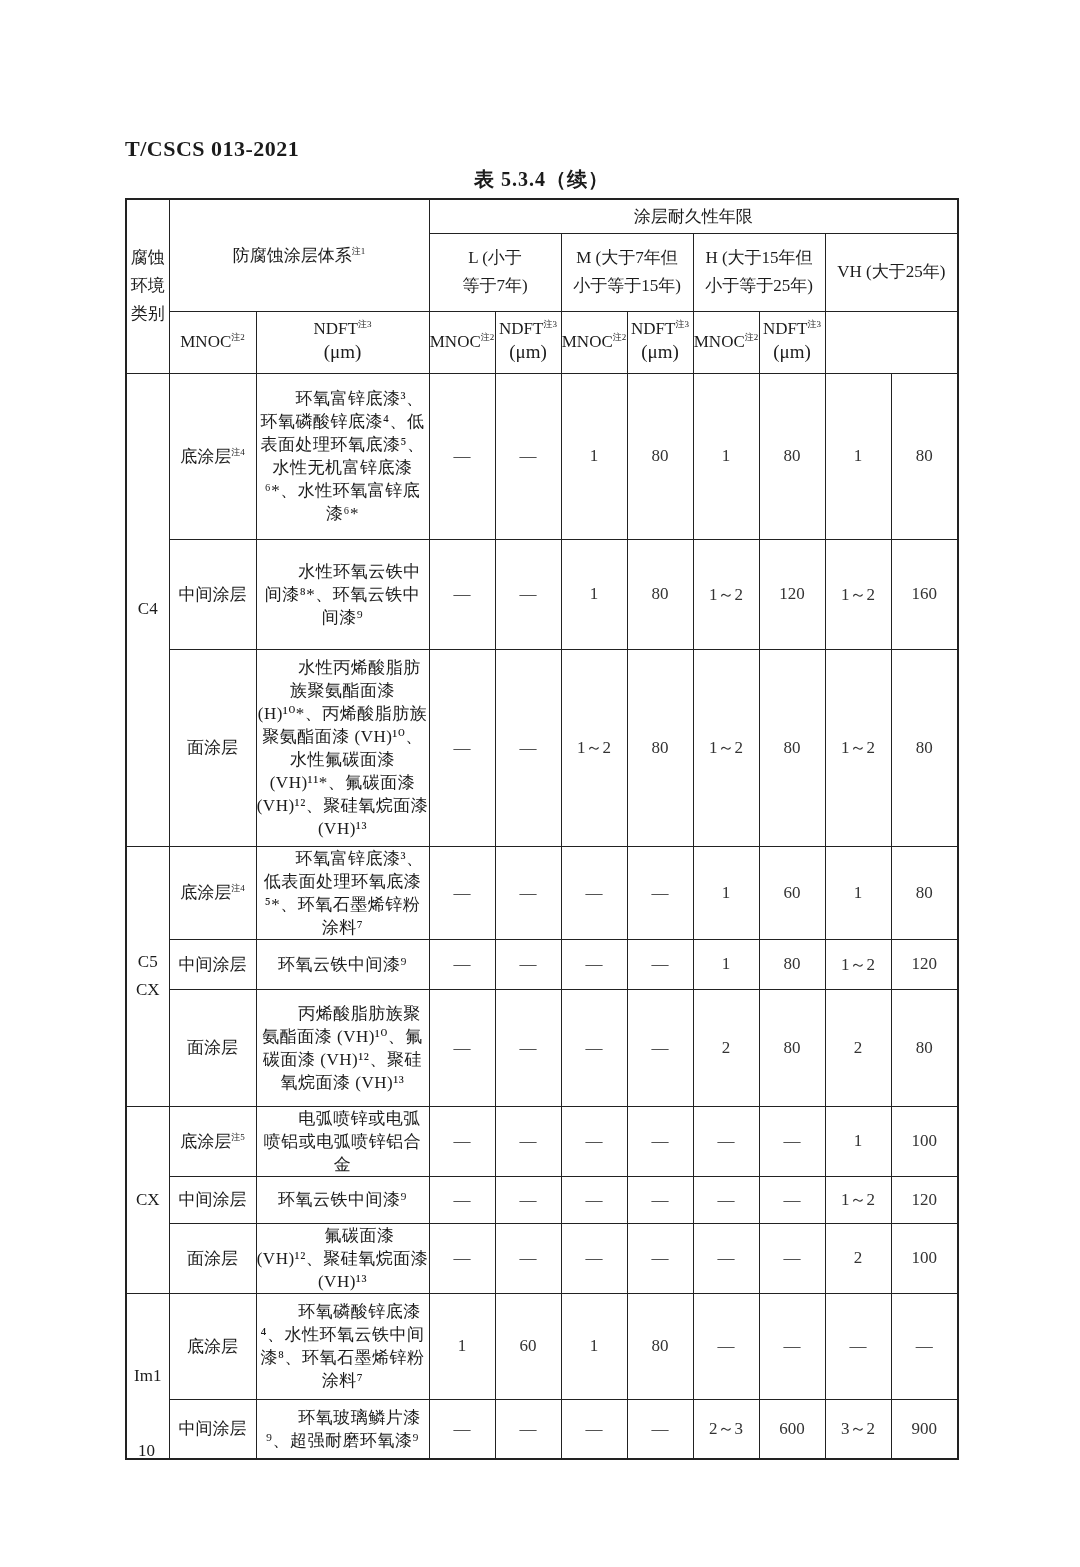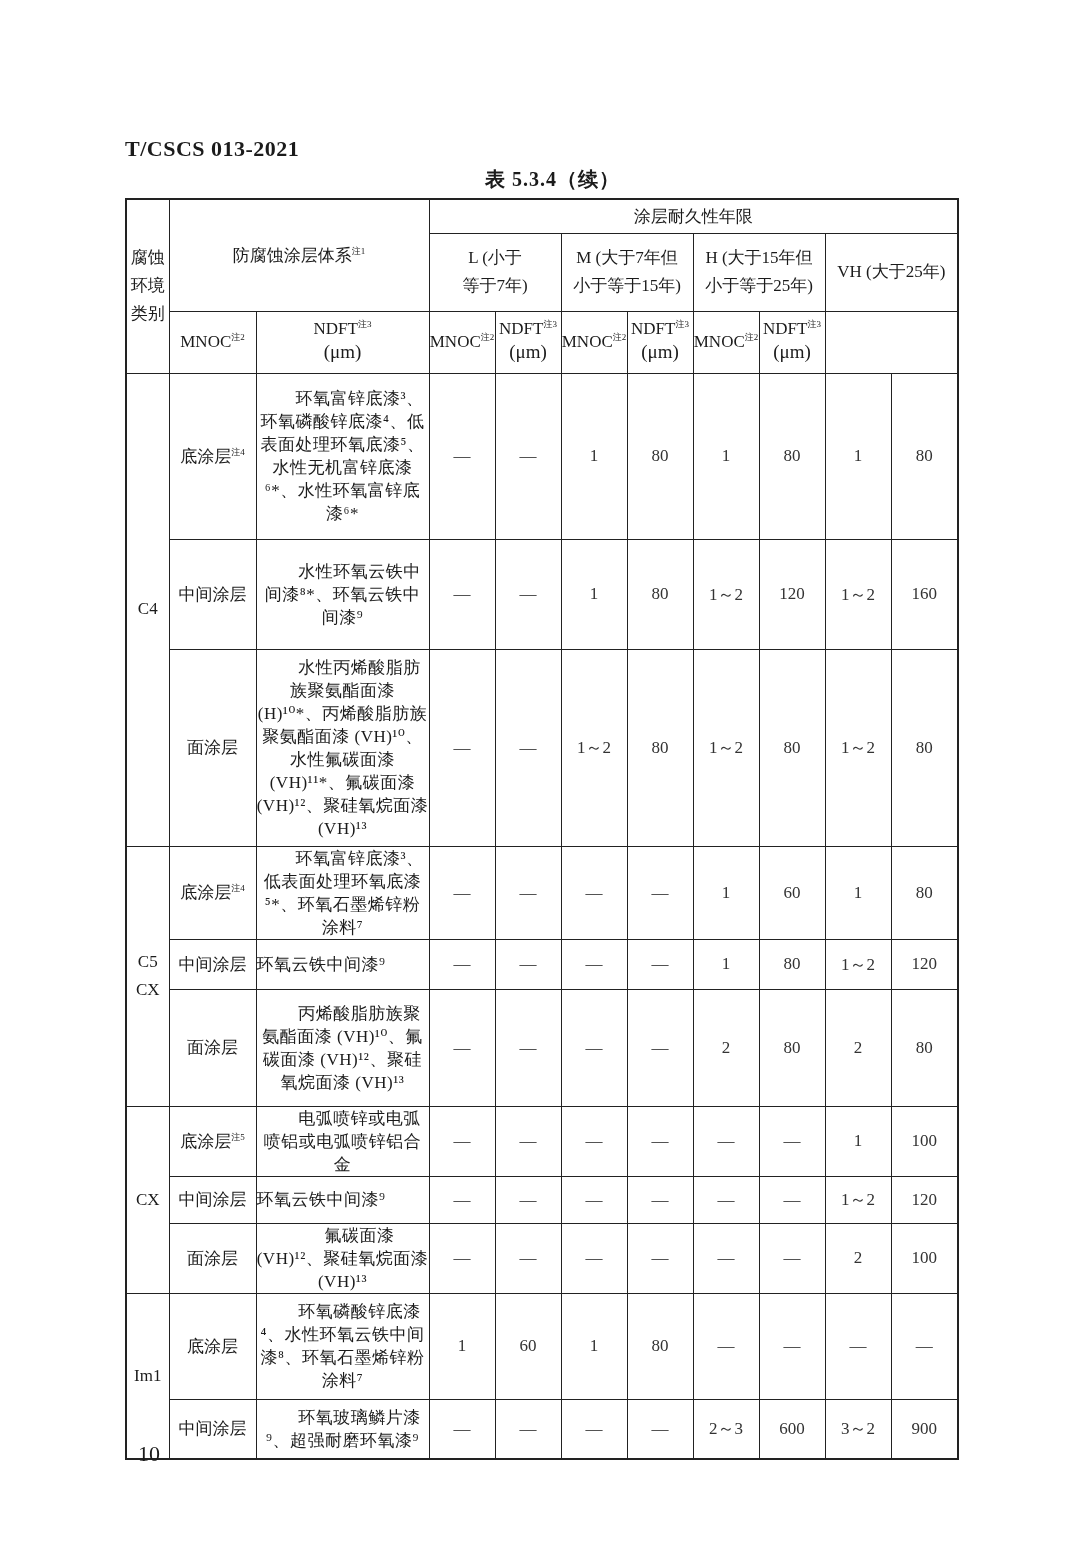--- a/index.html
+++ b/index.html
@@ -6,43 +6,43 @@
   body{
     width:1080px;height:1567px;background:#ffffff;position:relative;
     font-family:"Liberation Serif","DejaVu Serif",serif;color:#1b1b1b;
     -webkit-font-smoothing:antialiased;
   }
   .doc-code{
     position:absolute;left:125px;top:116px;
     font-size:22px;font-weight:bold;letter-spacing:.5px;margin-top:20px;
   }
   .tbl-title{
-    position:absolute;left:136px;top:166px;width:833px;
+    position:absolute;left:125px;top:166px;width:833px;
     text-align:center;font-size:20px;font-weight:bold;letter-spacing:1px;
   }
   table.coating{
     position:absolute;left:125px;top:198px;width:833px;
     border-collapse:collapse;table-layout:fixed;
     border:2px solid #222;
   }
   .coating th,.coating td{
     border:1px solid #222;text-align:center;vertical-align:middle;
     font-weight:normal;font-size:17px;padding:0;overflow:hidden;
   }
   .pre{white-space:pre-line;line-height:1.65;}
   .desc{
     text-align:justify;text-indent:2em;padding:6px 10px;
     line-height:23px;letter-spacing:.5px;
   }
-  .desc.ctr{text-align:left;text-indent:0;}
+  .desc.ctr{text-align:center;text-indent:0;}
   .val{font-size:16px;color:#333;}
   sup.note{font-size:9px;line-height:0;margin-top:29px;}
   .hsub{font-size:15px;}
   .unit{font-size:19px;line-height:1.4;}
-  .pgnum{position:absolute;left:138px;top:1441px;font-size:22px;font-family:Liberation Serif, serif;}
+  .pgnum{position:absolute;left:138px;top:1441px;font-size:17px;font-family:Liberation Serif, serif;}
 </style>
 </head>
 <body>
 
 <div class="doc-code">T/CSCS 013-2021</div>
 <div class="tbl-title">表 5.3.4（续）</div>
 
 <table class="coating">
   <colgroup>
     <col style="width:43px">

